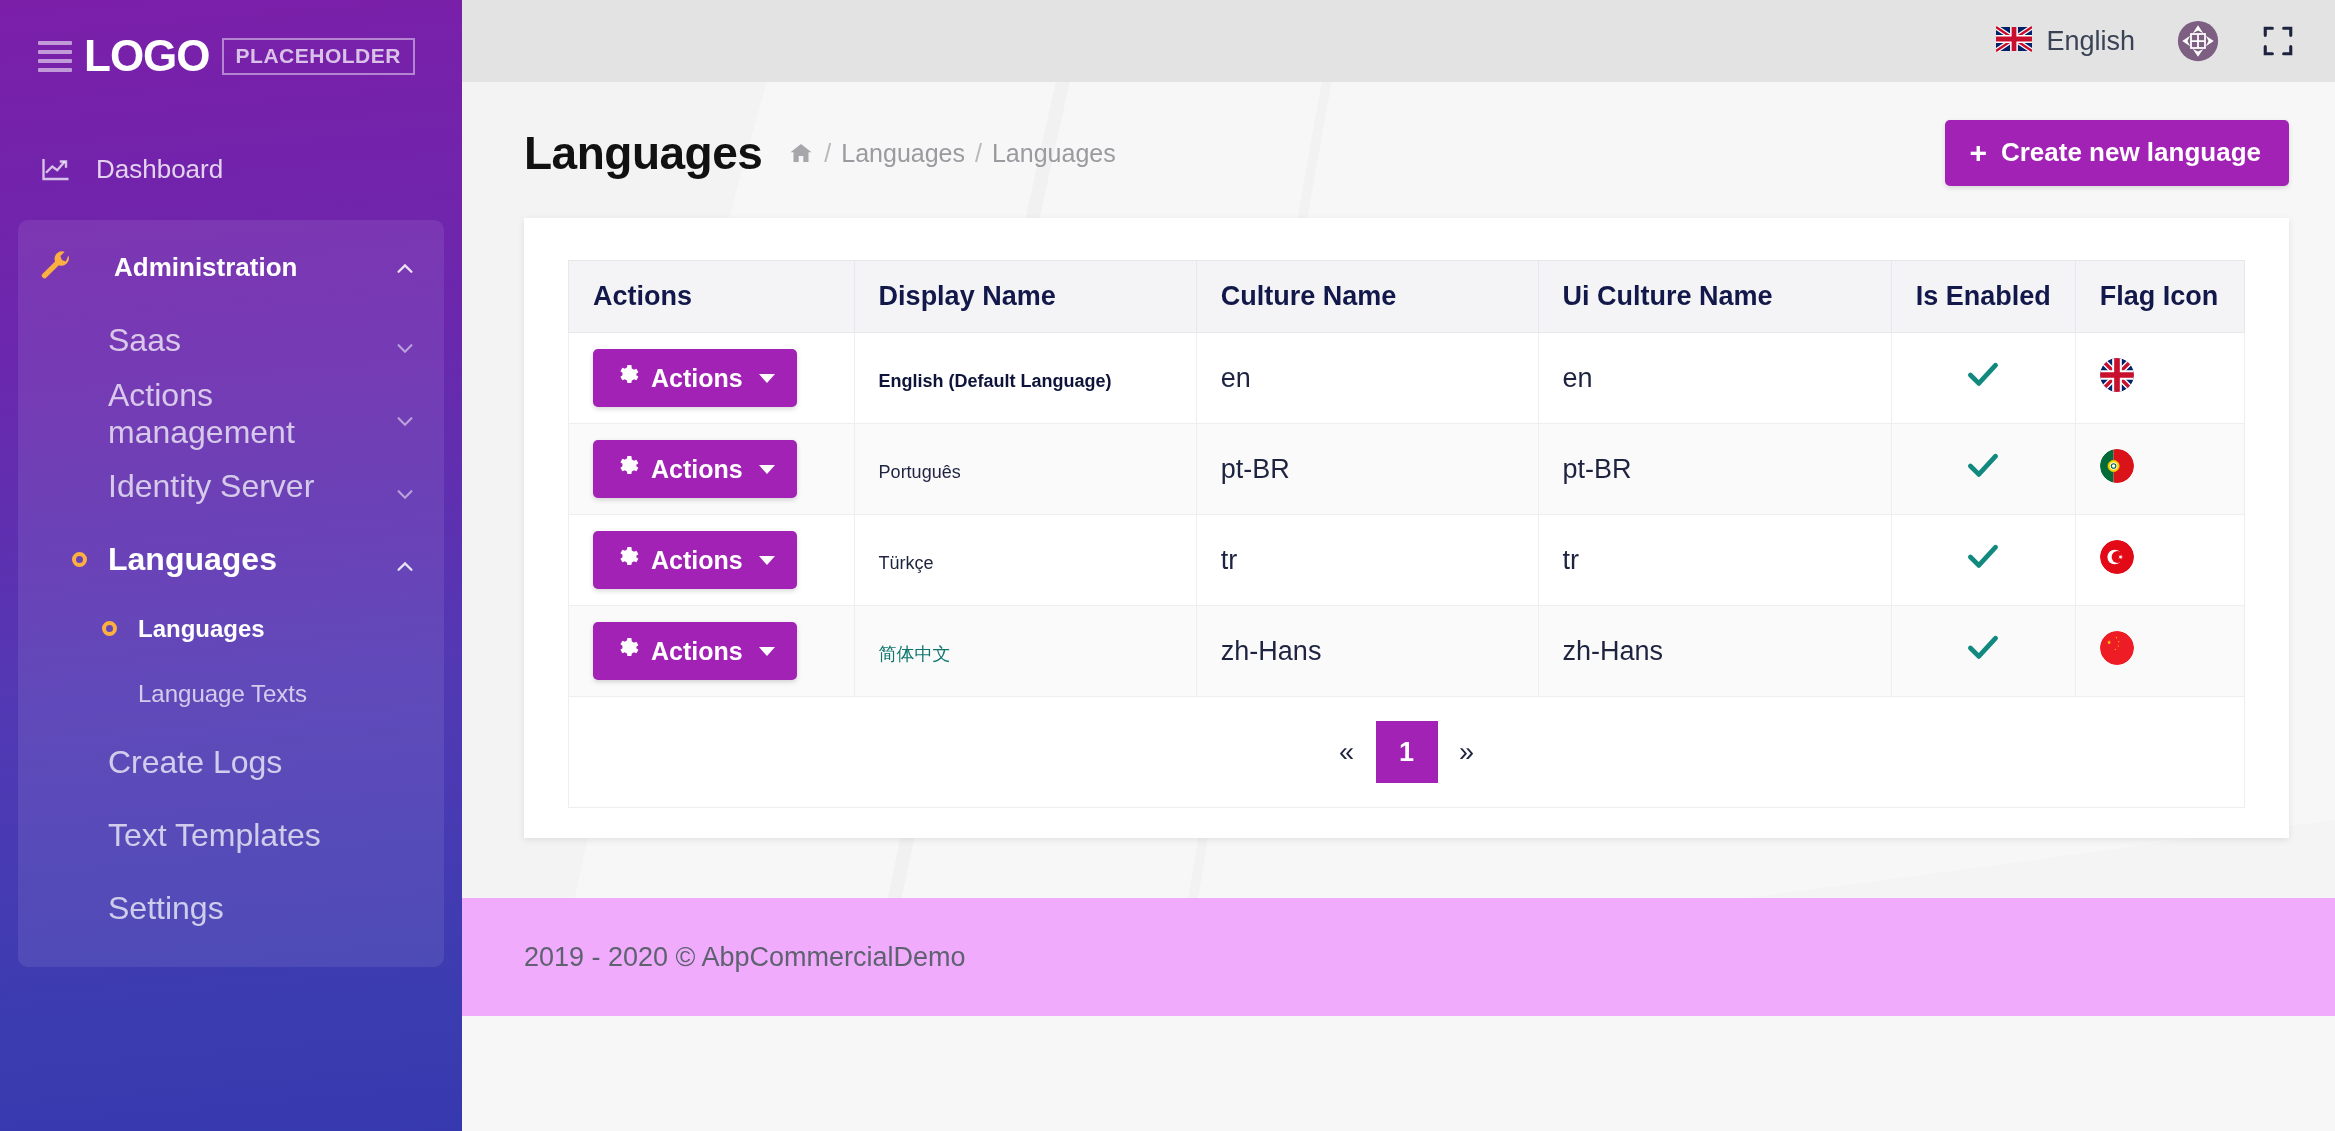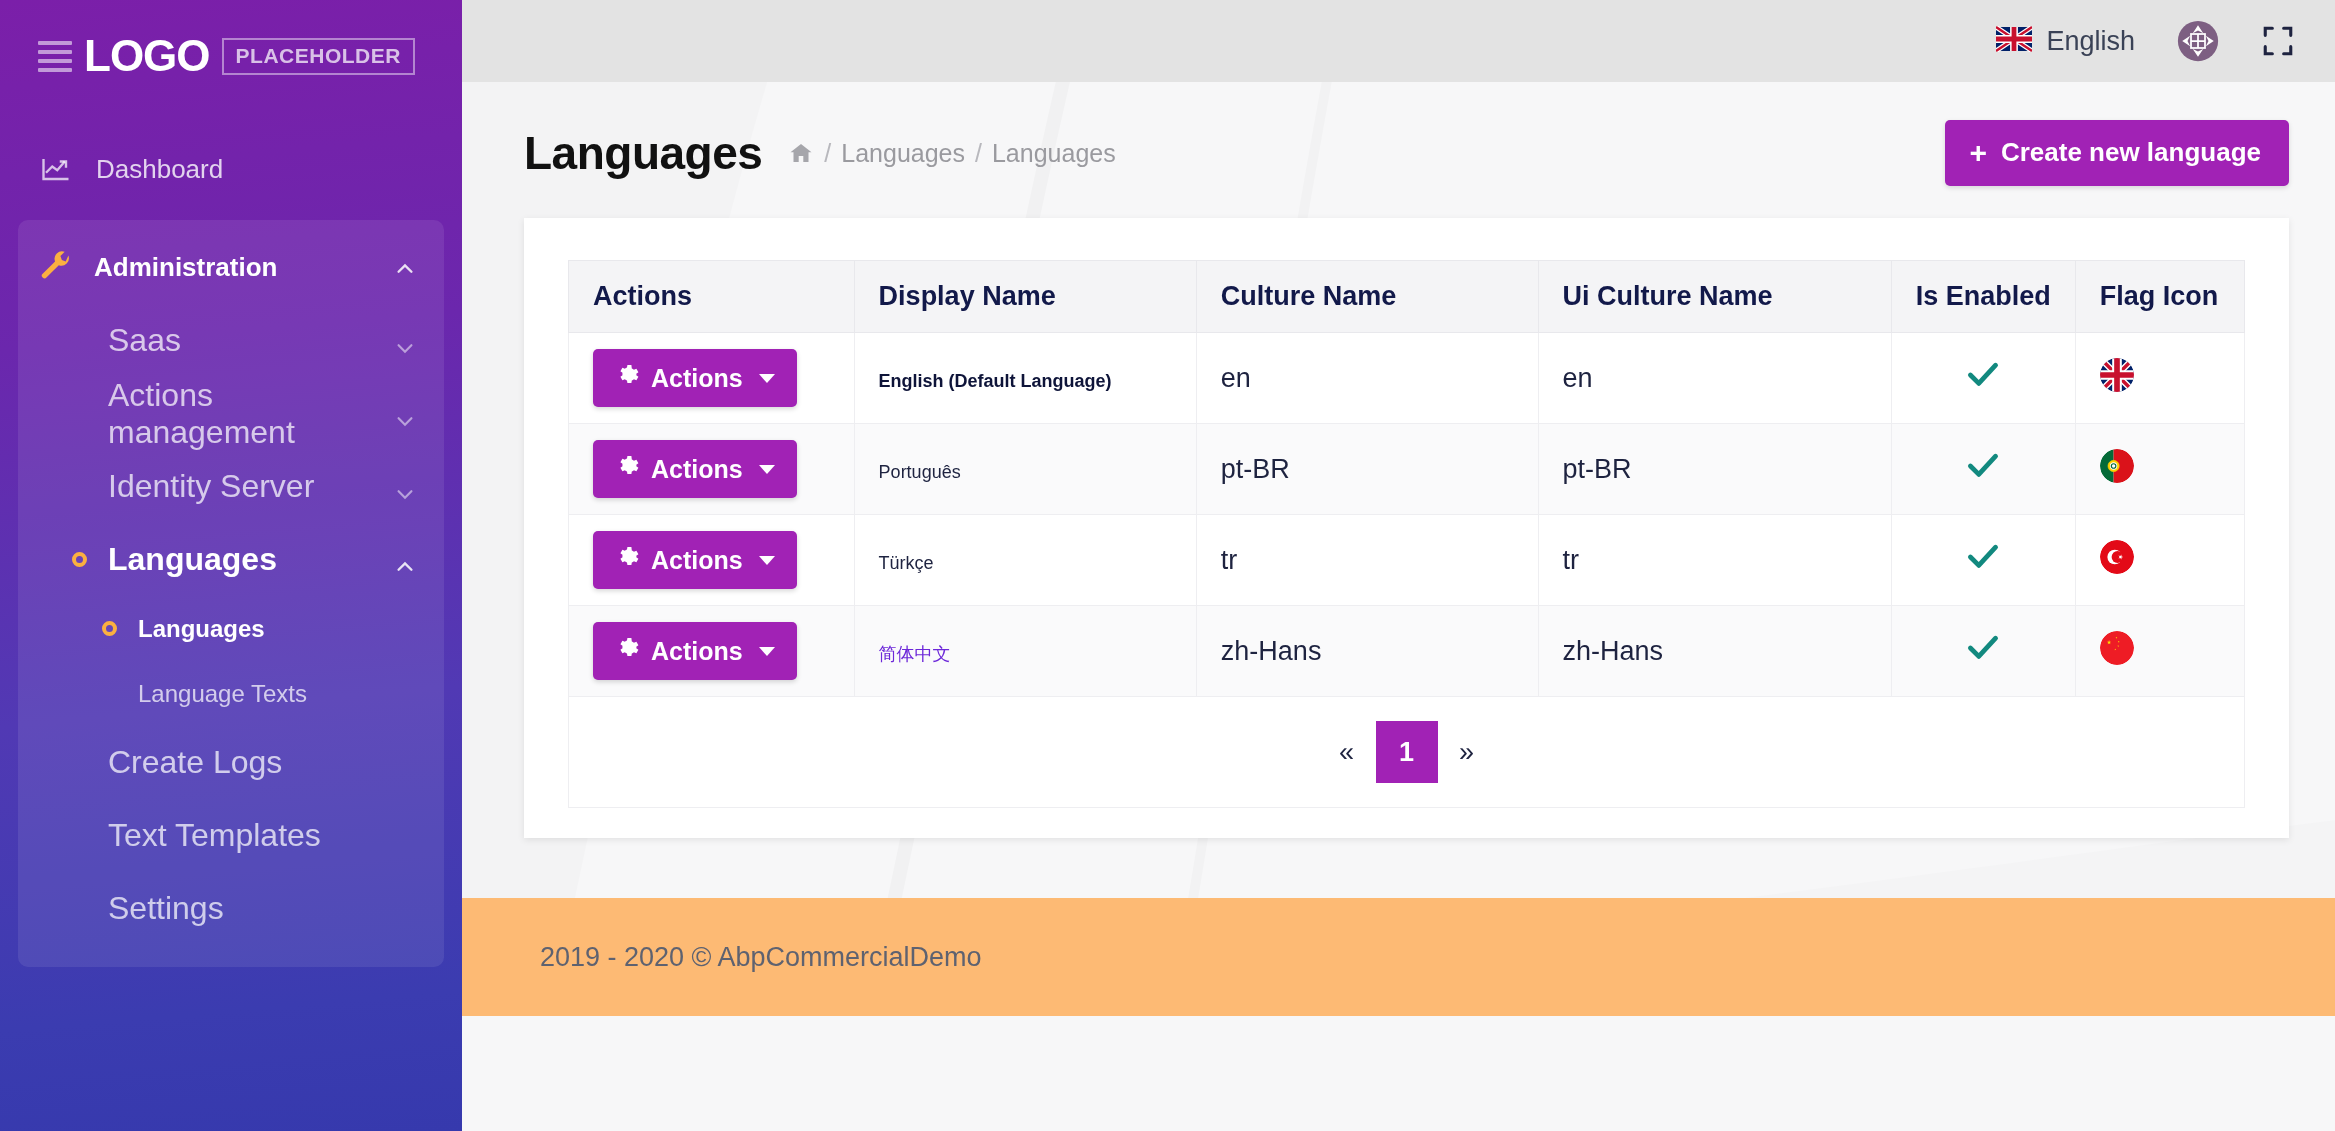--- a/index.html
+++ b/index.html
@@ -46,21 +46,21 @@
     margin: 8px 18px 0 18px;
     background: rgba(255,255,255,.085);
     border-radius: 10px;
     padding: 10px 0 22px 0;
   }
   .nav-parent {
     display: flex; align-items: center; height: 74px; padding: 0 28px 0 20px;
     color: #ffffff; font-size: 26px; font-weight: 600; cursor: pointer; gap: 20px;
   }
   .nav-parent .ico { width: 36px; display: flex; justify-content: center; }
-  .nav-parent .lbl { flex: 1; }
+  .nav-parent .lbl { flex: 1; margin-left: 20px; }
   .chev { width: 22px; height: 22px; opacity: .85; }
 
   .nav-sub {
     display: flex; align-items: center; height: 73px; padding: 0 28px 0 48px;
     color: rgba(255,255,255,.72); font-size: 32px; cursor: pointer; gap: 16px;
   }
   .nav-sub .dot-slot { width: 26px; display: flex; justify-content: center; }
   .nav-sub .lbl { flex: 1; }
   .nav-sub.active { color: #ffffff; font-weight: 600; }
   .nav-sub2 {
@@ -126,21 +126,21 @@
   td.c-actions { width: 302px; }
   td.c-display { width: 400px; }
   td.c-culture { width: 400px; }
   td.c-uiculture { width: 400px; }
   td.c-enabled { width: 170px; text-align: center; }
   td.c-flag { width: 170px; }
   th.h-enabled { text-align: left; }
 
   .rowname { font-size: 18px; }
   .rowname.strong { font-weight: 700; color: #0e1439; }
-  .rowname.muted { color: #6d28d9; }
+  .rowname.muted { color: #0f766e; }
 
   .btn-actions {
     background: #a122b5; color: #fff; border: none; border-radius: 5px;
     font-size: 25px; font-weight: 600; padding: 14px 22px;
     display: inline-flex; align-items: center; gap: 12px; cursor: pointer;
     box-shadow: 0 2px 5px rgba(0,0,0,.16);
     font-family: "Liberation Sans", sans-serif; min-width: 182px;
   }
   .caret { width: 0; height: 0; border-left: 8px solid transparent; border-right: 8px solid transparent; border-top: 9px solid #fff; margin-left: 4px; }
 
@@ -151,21 +151,21 @@
   .pager-row td { border: 1px solid #eeeef1; padding: 0; background: #fff !important; }
   .pager { display: flex; justify-content: center; align-items: center; height: 78px; }
   .pg {
     min-width: 58px; height: 62px; display: flex; align-items: center; justify-content: center;
     font-size: 27px; color: #1e2340; cursor: pointer; padding: 0 16px;
   }
   .pg.cur { background: #a122b5; color: #fff; font-weight: 600; min-width: 62px; }
 
   .footer {
     position: absolute; left: 0; right: 0; bottom: 0; height: 118px;
-    background: #fdba74; display: flex; align-items: center; padding-left: 78px; z-index: 2;
+    background: #f0abfc; display: flex; align-items: center; padding-left: 62px; z-index: 2;
   }
   .footer .txt { font-size: 27px; color: #5e6270; }
 </style>
 </head>
 <body>
 
 <div class="app">
 
   <aside class="sidebar">
 

